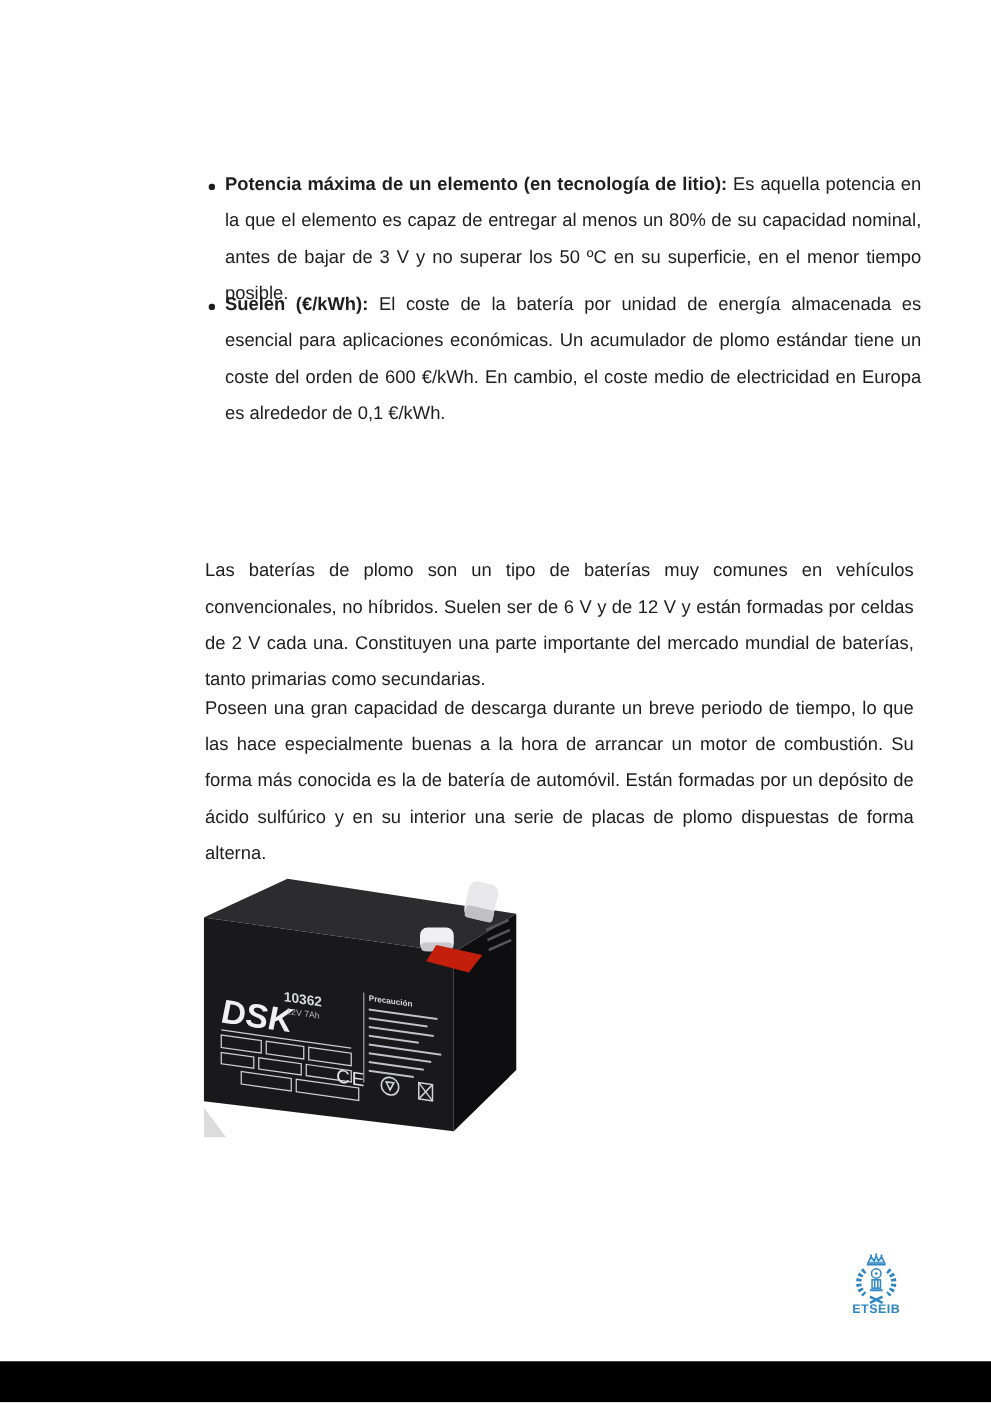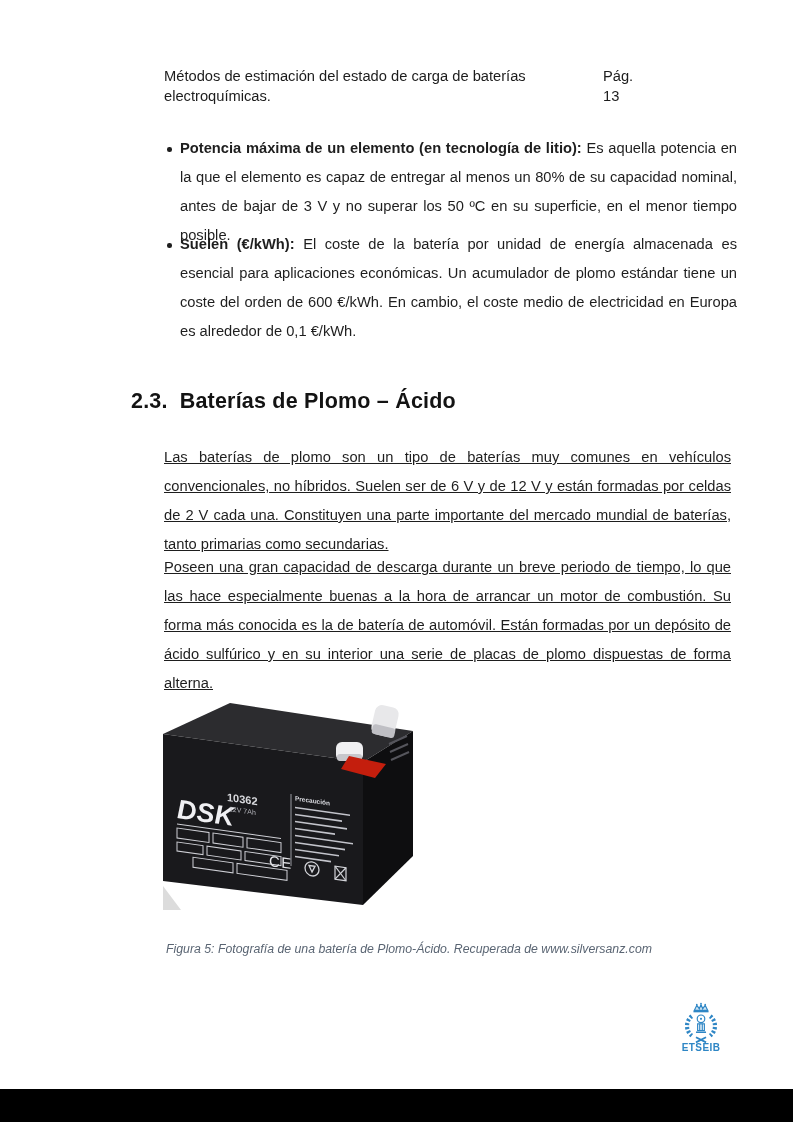--- a/index.html
+++ b/index.html
@@ -28,59 +28,52 @@
   .bullet .lead{font-weight:bold;}
   .b1{top:110px;margin-top:24px;}
   .b2{top:230px;}
   .heading{
     position:absolute;left:131px;top:389px;
     font-size:21.5px;font-weight:bold;color:#131313;letter-spacing:.2px;
   }
   .heading .num{margin-right:12px;}
   .para{
     position:absolute;left:164px;width:567px;
-    font-size:14.7px;line-height:29px;text-align:justify;text-decoration:underline;
+    font-size:14.7px;line-height:29px;text-align:justify;
   }
   .p1{top:443px;}
   .p2{top:553px;}
   .figure-photo{position:absolute;left:163px;top:698px;width:252px;height:212px;}
   .caption{
     position:absolute;left:166px;top:941px;width:560px;
     font-size:12.3px;font-style:italic;color:#5a6573;line-height:16px;
   }
   .crest{position:absolute;left:677px;top:1002px;width:48px;height:42px;}
   .crest-text{
     position:absolute;left:668px;top:1042px;width:66px;text-align:center;
     font-size:10px;font-weight:bold;letter-spacing:.4px;color:#2e86c5;
   }
   .bottom-bar{position:absolute;left:0;top:1089px;width:793px;height:33px;background:#000;}
 </style>
 </head>
 <body>
 
 <div class="page">
 
-  <div class="header">
-    <span>Métodos de estimación del estado de carga de baterías electroquímicas.</span>
-    <span>Pág. 13</span>
-  </div>
 
   <div class="bullet b1">
     <span class="dot"></span>
     <span class="lead">Potencia máxima de un elemento (en tecnología de litio):</span><span> Es aquella potencia en la que el elemento es capaz de entregar al menos un 80% de su capacidad nominal, antes de bajar de 3 V y no superar los 50 ºC en su superficie, en el menor tiempo posible.</span>
   </div>
 
   <div class="bullet b2">
     <span class="dot"></span>
     <span class="lead">Suelen (€/kWh):</span><span> El coste de la batería por unidad de energía almacenada es esencial para aplicaciones económicas. Un acumulador de plomo estándar tiene un coste del orden de 600 €/kWh. En cambio, el coste medio de electricidad en Europa es alrededor de 0,1 €/kWh.</span>
   </div>
 
-  <div class="heading">
-    <span class="num">2.3.</span><span>Baterías de Plomo – Ácido</span>
-  </div>
 
   <div class="para p1">Las baterías de plomo son un tipo de baterías muy comunes en vehículos convencionales, no híbridos. Suelen ser de 6 V y de 12 V y están formadas por celdas de 2 V cada una. Constituyen una parte importante del mercado mundial de baterías, tanto primarias como secundarias.</div>
   <div class="para p2">Poseen una gran capacidad de descarga durante un breve periodo de tiempo, lo que las hace especialmente buenas a la hora de arrancar un motor de combustión. Su forma más conocida es la de batería de automóvil. Están formadas por un depósito de ácido sulfúrico y en su interior una serie de placas de plomo dispuestas de forma alterna.</div>
 
   <svg class="figure-photo" viewBox="0 0 252 212" aria-hidden="true">
 
     <polygon points="0,188 18,212 0,212" fill="#dcdcdc"></polygon>
 
     <polygon points="0,36 67,5 250,33 200,64" fill="#2c2c2f"></polygon>
 
@@ -141,21 +134,20 @@
       </g>
 
       <g stroke="#d2d3d8" fill="none" stroke-width="1.2">
         <rect x="172" y="144" width="11" height="13"></rect>
         <line x1="172" y1="144" x2="183" y2="157"></line>
         <line x1="183" y1="144" x2="172" y2="157"></line>
       </g>
     </g>
   </svg>
 
-  <div class="caption">Figura 5: Fotografía de una batería de Plomo-Ácido. Recuperada de www.silversanz.com</div>
 
   <svg class="crest" viewBox="0 0 56 50" aria-hidden="true">
     <g stroke="#2e86c5" fill="none">
 
       <g>
         <path d="M20,10 L23,4 L26,8 L28,3 L30,8 L33,4 L36,10 Z" stroke-width="1.4" fill="#cfe5f4"></path>
         <circle cx="23" cy="3" r="1" fill="#2e86c5" stroke="none"></circle>
         <circle cx="28" cy="1.8" r="1" fill="#2e86c5" stroke="none"></circle>
         <circle cx="33" cy="3" r="1" fill="#2e86c5" stroke="none"></circle>
         <line x1="19" y1="11.5" x2="37" y2="11.5" stroke-width="1.6"></line>

